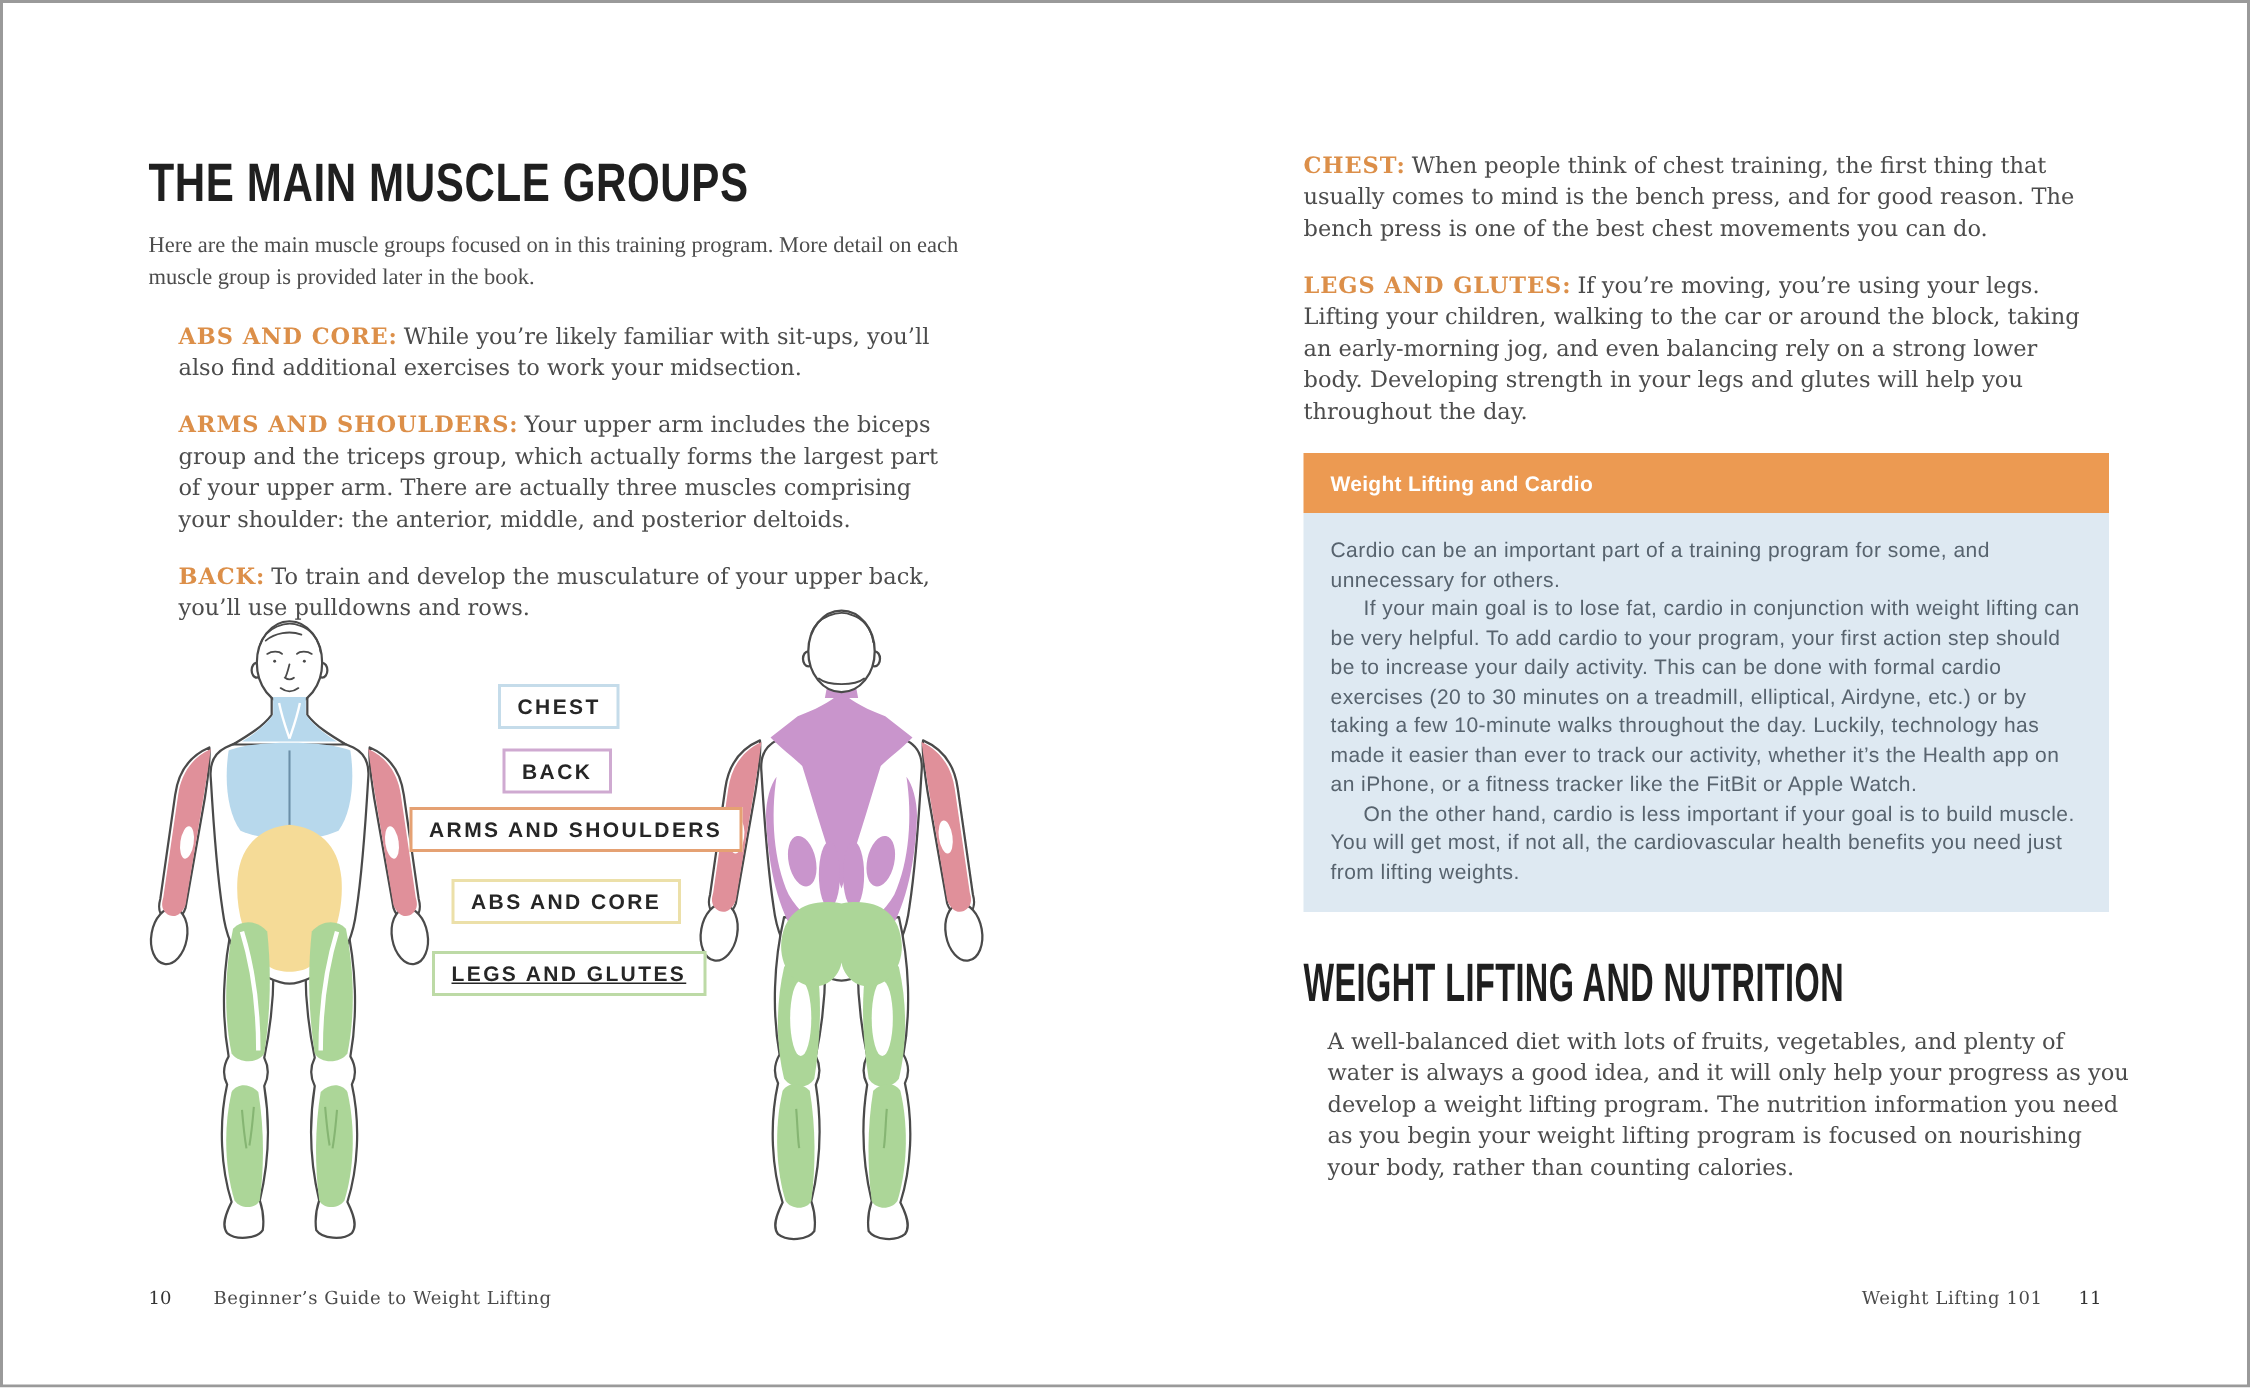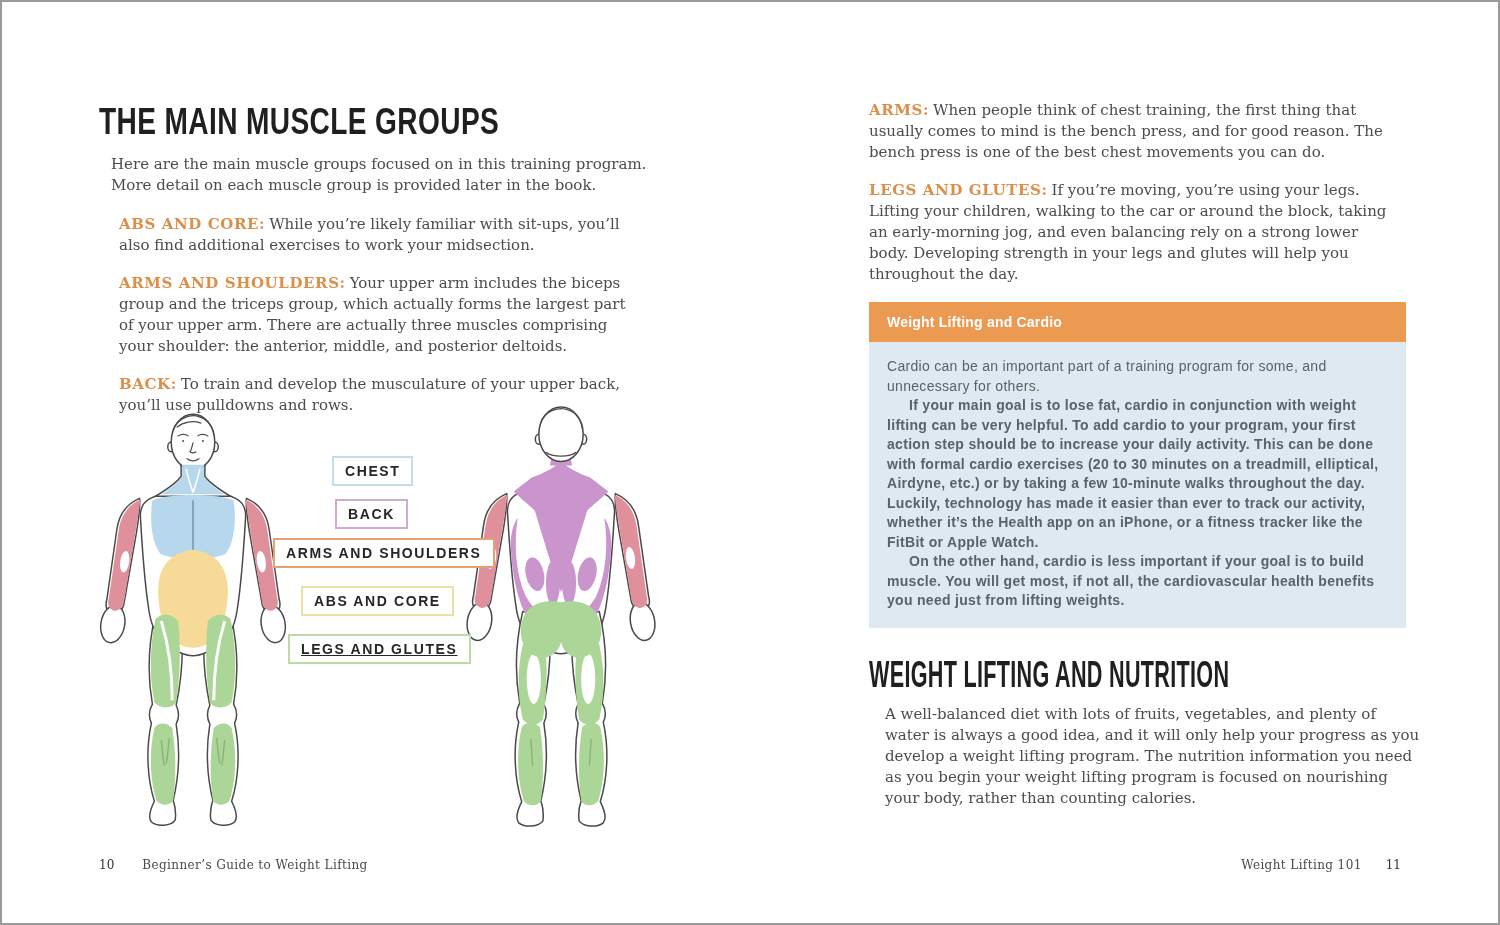--- a/index.html
+++ b/index.html
@@ -18,38 +18,38 @@
   .sx60 { transform:scaleX(0.60); }
   
   .copy { font-size:15px; line-height:21px;margin-left:16px; }
   .lead {
     font-weight:700; color:var(--lead_orange,#dc8f49);
     letter-spacing:0.6px; margin-right:4px;
   }
   .muscle-item { margin:0 0 17px 20px; width:514px; }
   
   #left-col  { position:absolute; left:97px;  top:100px; width:540px; }
-  #left-col .intro { margin:12px 0 18px 12px; width:540px; }
+  #left-col .intro { margin:12px 0 18px 0; width:540px;font-family:Liberation Serif, serif; }
   #right-col { position:absolute; left:867px; top:98px;  width:537px; }
   #right-col .muscle-item { margin-left:0; width:530px; }
   
   .cardio-box { margin-top:14px; }
   .cardio-header {
     background:var(--accent_orange,#ec9a52); color:#ffffff;
     font-family:"Liberation Sans", sans-serif; font-weight:700;
     font-size:14px; line-height:40px; height:40px; padding:0 18px;
     letter-spacing:0.2px;
   }
   .cardio-body {
     background:var(--box_blue,#dee9f2); padding:15px 18px 17px 18px;
     font-family:"Liberation Sans", sans-serif; font-size:14px;
     line-height:19.5px; color:var(--box_text,#57636e); letter-spacing:0.3px;
   }
   .cardio-body p { margin:0; }
-  .cardio-body p.indent { text-indent:22px;font-weight:bold; }
+  .cardio-body p.indent { text-indent:22px; }
   .nutrition-heading { margin-top:27px; }
   .nutrition-copy { margin-top:9px; width:537px; }
   
   #diagram { position:absolute; left:0; top:0; width:1500px; height:925px; pointer-events:none; }
   .figure { position:absolute; }
   .diagram-label {
     position:absolute; background:#ffffff; border:2px solid #ccc;
     font-family:"Liberation Sans", sans-serif; font-weight:700;
     font-size:14px; letter-spacing:1.6px; color:#262626;
     padding:5px 11px; white-space:nowrap;
@@ -166,21 +166,21 @@
     </svg>
 
     <div class="diagram-label" style="left: 330px; top: 454px; border-color: rgb(197, 220, 234);">CHEST</div>
     <div class="diagram-label" style="left: 333px; top: 497px; border-color: rgb(207, 170, 209);">BACK</div>
     <div class="diagram-label" style="left: 271px; top: 536px; border-color: rgb(229, 161, 115);">ARMS AND SHOULDERS</div>
     <div class="diagram-label" style="left: 299px; top: 584px; border-color: rgb(236, 224, 169);">ABS AND CORE</div>
     <div class="diagram-label" style="left: 286px; top: 632px; border-color: rgb(189, 218, 166); text-decoration: underline;">LEGS AND GLUTES</div>
   </div>
 
   <div id="right-col">
-    <p class="copy muscle-item"><span class="lead">ARMS:</span><span>When people think of chest training, the first thing that usually comes to mind is the bench press, and for good reason. The bench press is one of the best chest movements you can do.</span></p>
+    <p class="copy muscle-item"><span class="lead">CHEST:</span><span>When people think of chest training, the first thing that usually comes to mind is the bench press, and for good reason. The bench press is one of the best chest movements you can do.</span></p>
     <p class="copy muscle-item"><span class="lead">LEGS AND GLUTES:</span><span>If you’re moving, you’re using your legs. Lifting your children, walking to the car or around the block, taking an early-morning jog, and even balancing rely on a strong lower body. Developing strength in your legs and glutes will help you throughout the day.</span></p>
 
     <div class="cardio-box">
       <div class="cardio-header">Weight Lifting and Cardio</div>
       <div class="cardio-body">
         <p>Cardio can be an important part of a training program for some, and unnecessary for others.</p>
         <p class="indent">If your main goal is to lose fat, cardio in conjunction with weight lifting can be very helpful. To add cardio to your program, your first action step should be to increase your daily activity. This can be done with formal cardio exercises (20 to 30 minutes on a treadmill, elliptical, Airdyne, etc.) or by taking a few 10-minute walks throughout the day. Luckily, technology has made it easier than ever to track our activity, whether it’s the Health app on an iPhone, or a fitness tracker like the FitBit or Apple Watch.</p>
         <p class="indent">On the other hand, cardio is less important if your goal is to build muscle. You will get most, if not all, the cardiovascular health benefits you need just from lifting weights.</p>
       </div>
     </div>

